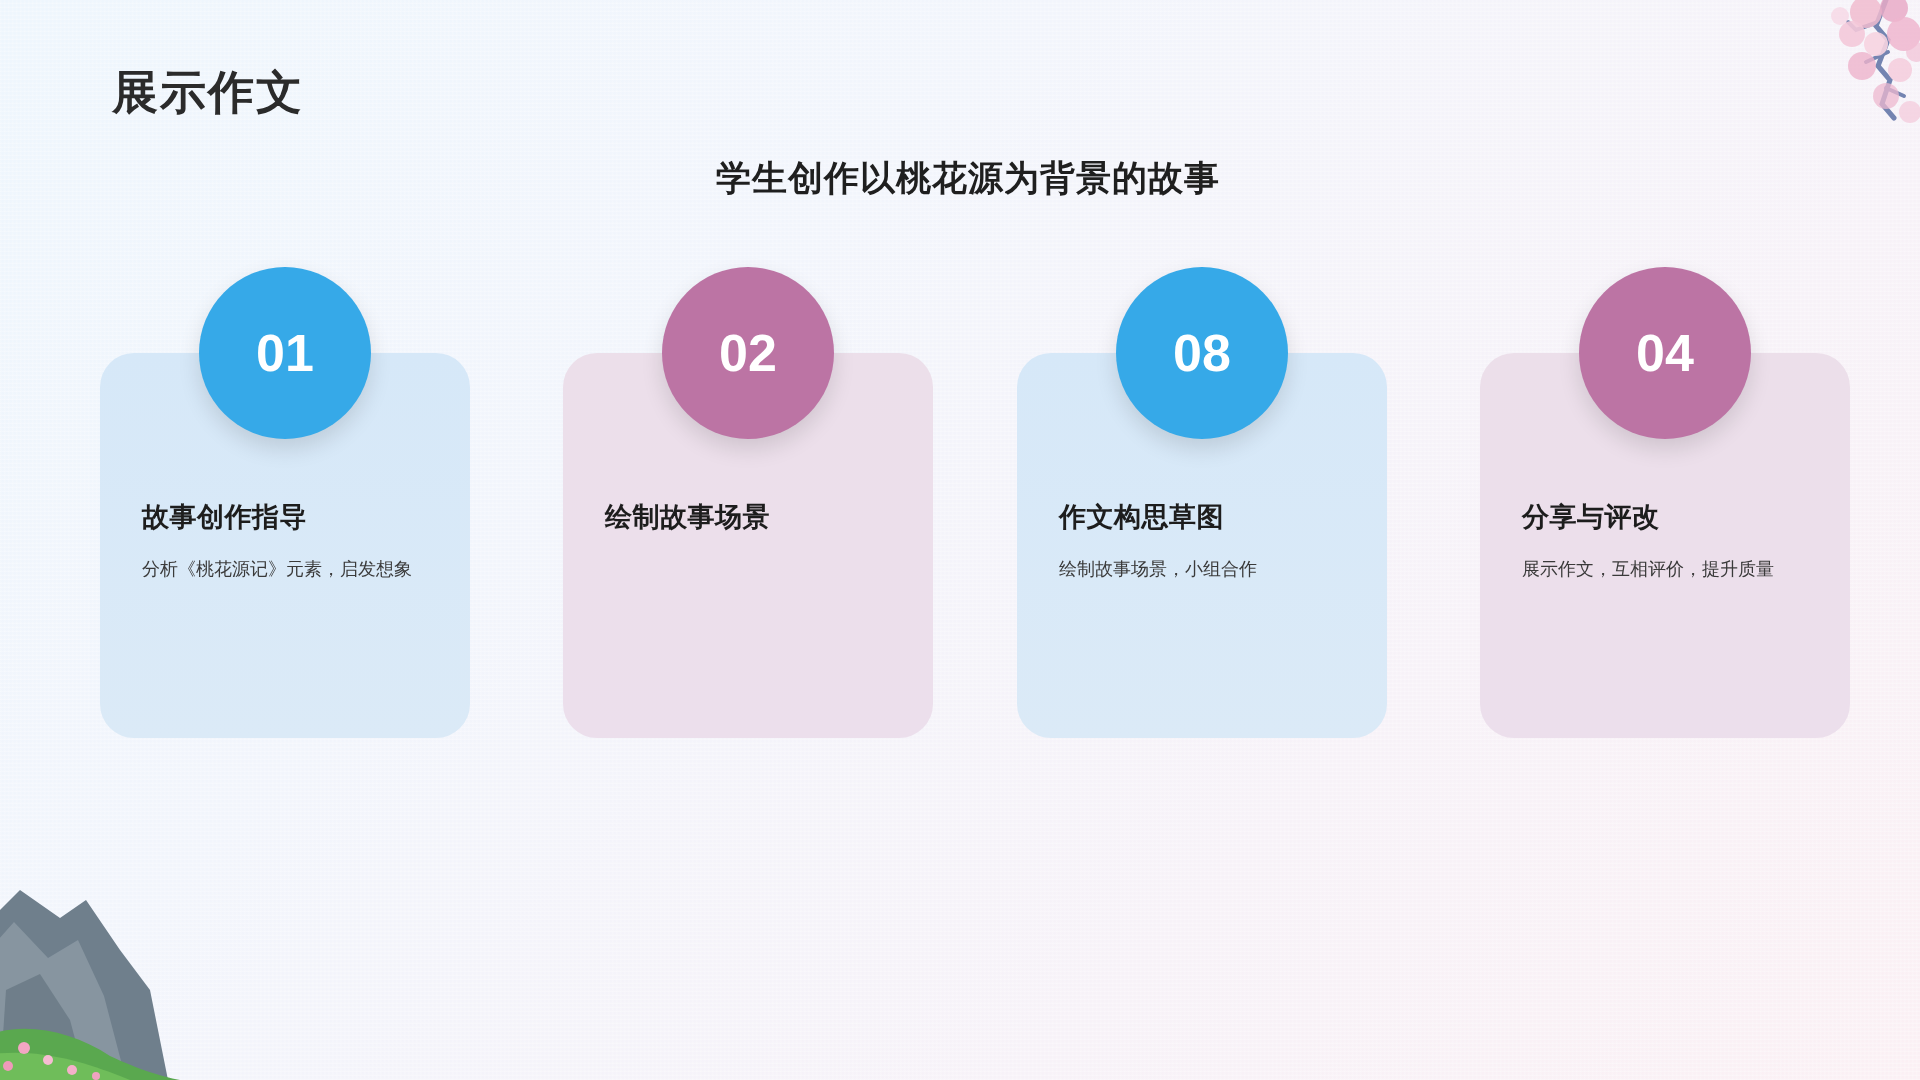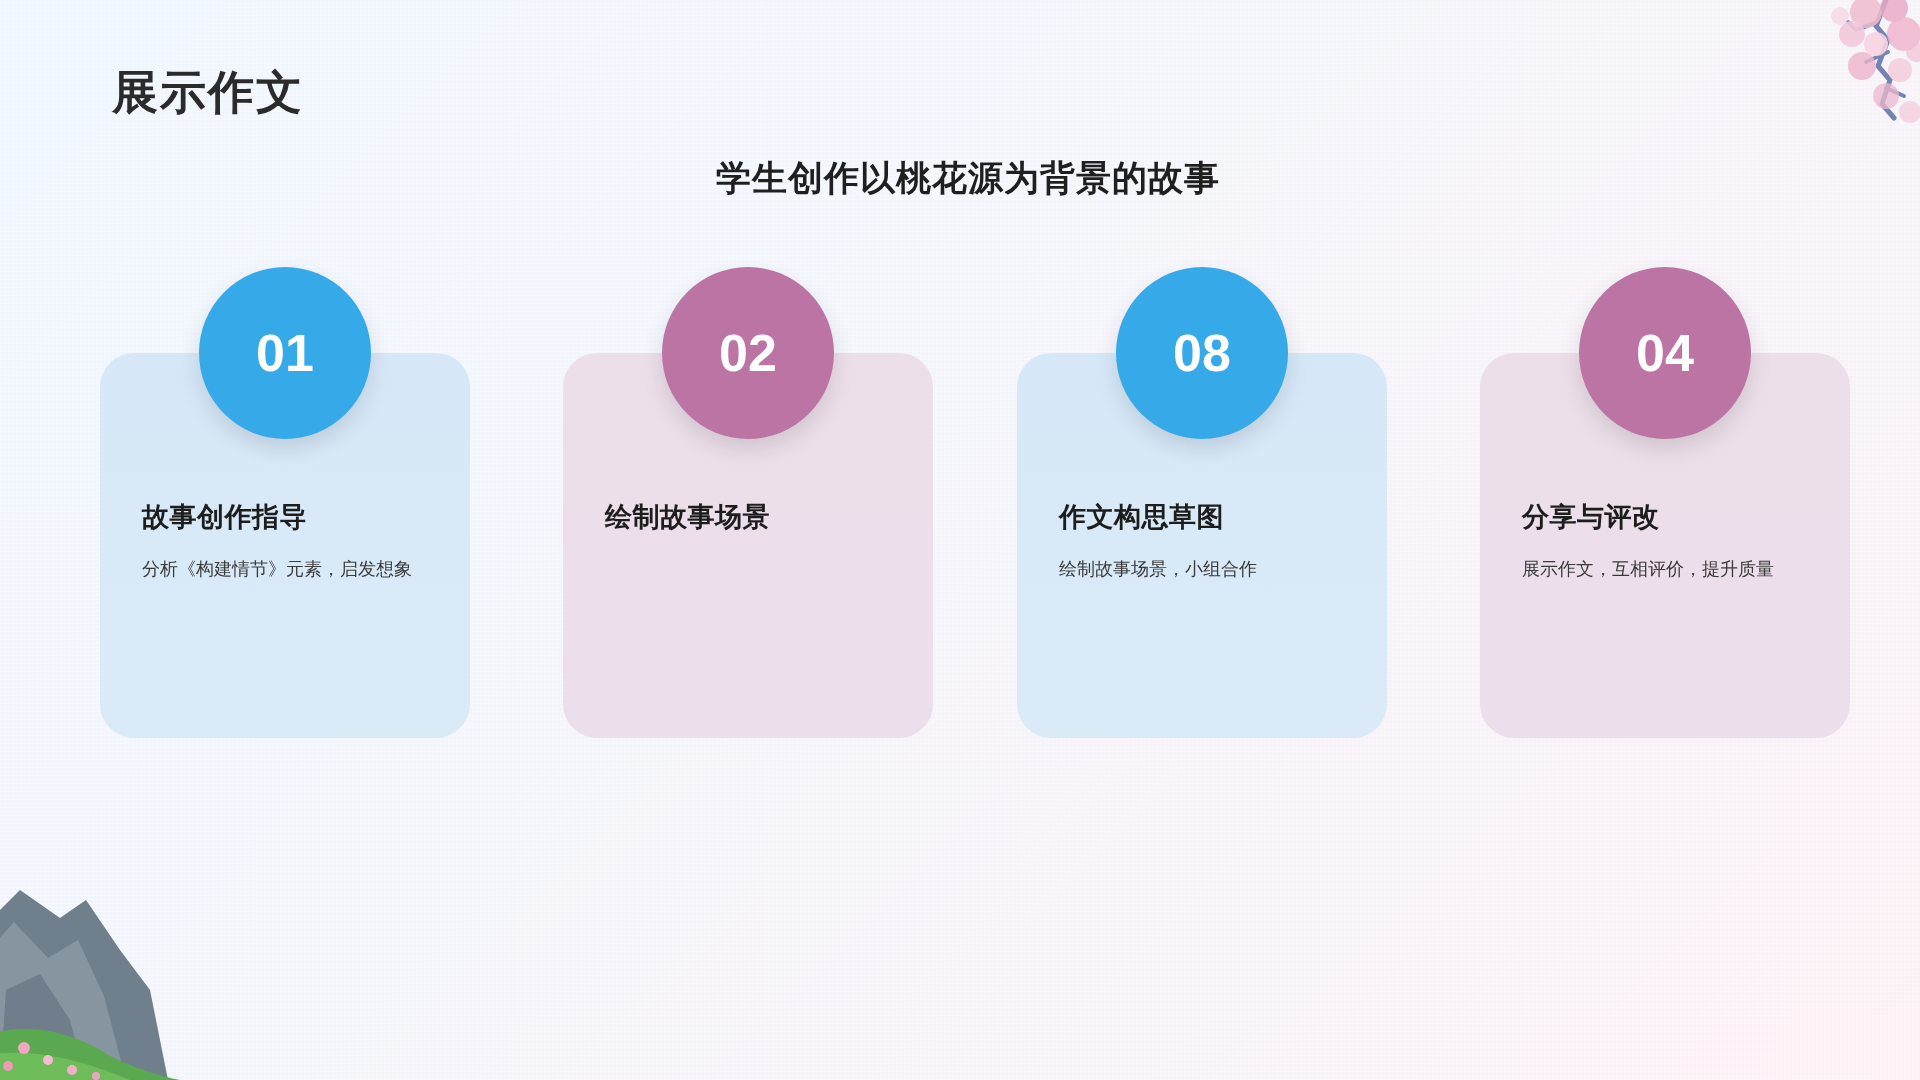--- a/index.html
+++ b/index.html
@@ -181,21 +181,21 @@
   </div>
 
   <div id="page-title">展示作文</div>
   <div id="subtitle">学生创作以桃花源为背景的故事</div>
 
   <div id="cards">
 
     <div class="card blue">
       <div class="badge blue">01</div>
       <div class="card-title">故事创作指导</div>
-      <div class="card-desc">分析《构建情节》元素，启发想象</div>
+      <div class="card-desc">分析《桃花源记》元素，启发想象</div>
     </div>
 
     <div class="card pink">
       <div class="badge pink">02</div>
       <div class="card-title">绘制故事场景</div>
     </div>
 
     <div class="card blue">
       <div class="badge blue">08</div>
       <div class="card-title">作文构思草图</div>

